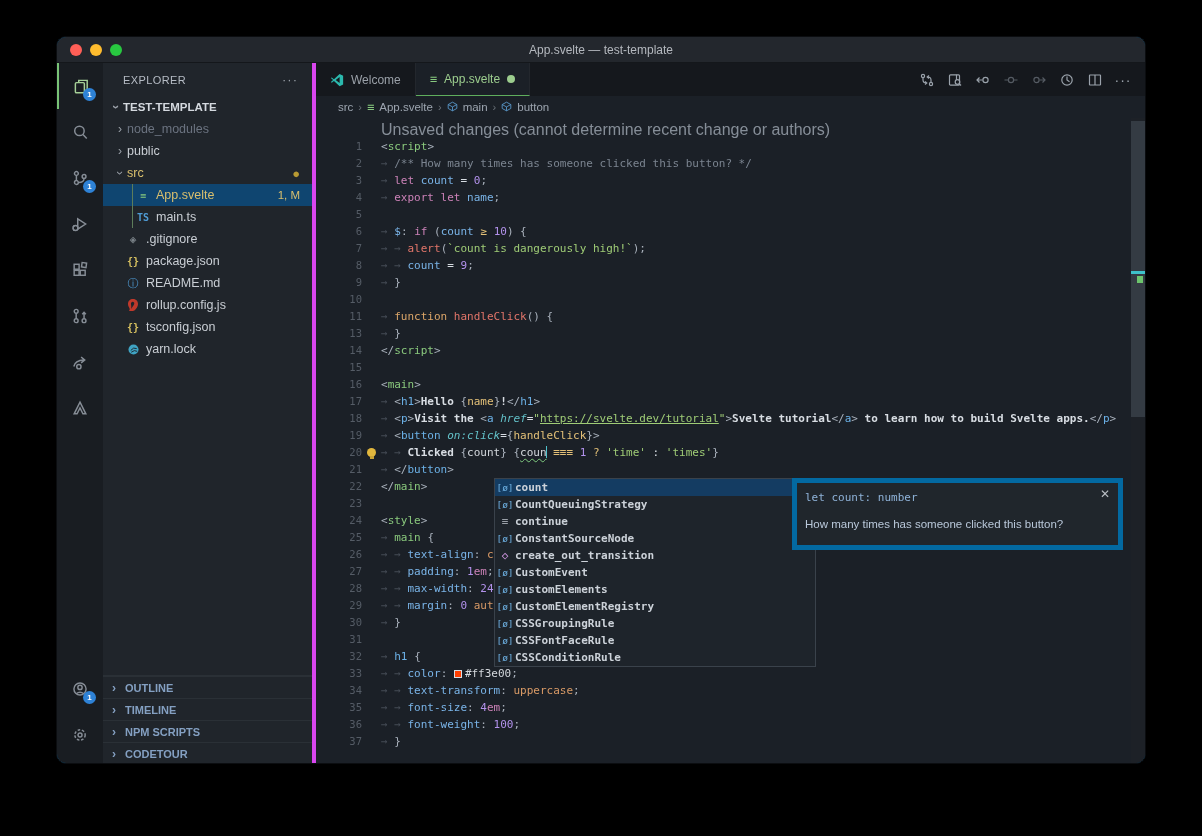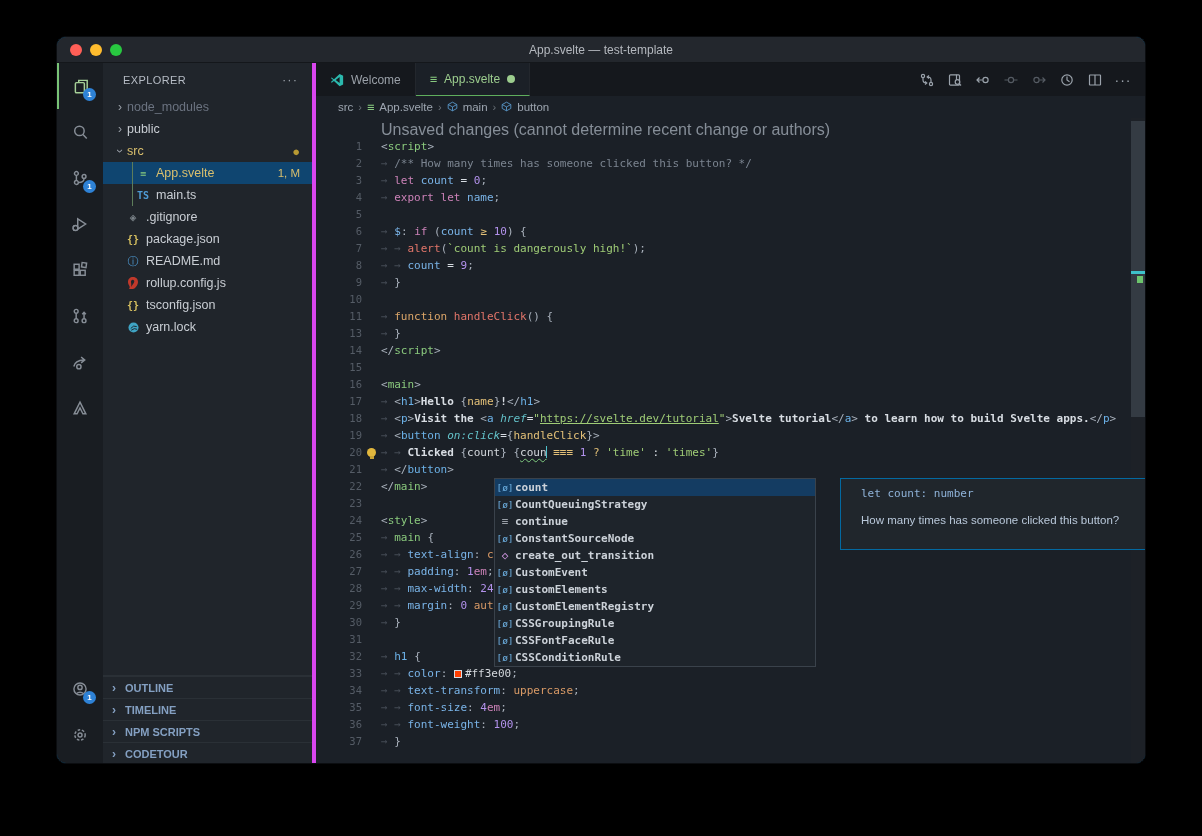--- a/index.html
+++ b/index.html
@@ -92,22 +92,22 @@
   .mark-cursor { position:absolute; right:0; top:153px; width:14px; height:2.5px; background:#3ec1c9; }
   .mark-mod { position:absolute; right:2px; top:158px; width:6px; height:7px; background:#6cc46c; }
   
   .suggest { position:absolute; left:178px; top:415px; width:322px; background:#1e242b;
              border:1px solid #3a424b; z-index:5; font-family:"DejaVu Sans Mono", monospace; }
   .sitem { height:17px; display:flex; align-items:center; font-size:11px; color:#ccd2d9; font-weight:bold; }
   .sitem.sel { background:#143c62; }
   .sicon { width:20px; text-align:center; font-size:9.5px; font-weight:normal; }
   .ic-var{color:#6fb3e6} .ic-kw{color:#9aa0a8;font-size:11px} .ic-ctor{color:#c58fd6;font-size:11px}
   
-  .hover { position:absolute; left:524px; top:415px; width:331px; height:72px; background:#20262c;
-           border:1px solid #0369a1; z-index:6; padding:8px 20px; }
+  .hover { position:absolute; left:476px; top:415px; width:331px; height:72px; background:#20262c;
+           border:5px solid #0369a1; z-index:6; padding:8px 8px; }
   .hover .sig { font-family:"DejaVu Sans Mono", monospace; font-size:11px; color:#8fb3d9; }
   .hover .doc { margin-top:14px; font-size:11.5px; color:#b9c8da; }
   .hover .close { position:absolute; right:8px; top:4px; color:#b9bec4; font-size:12px; cursor:default; }
 </style>
 </head>
 <body>
 
 <div class="window">
   <div class="titlebar">
     <span class="tl r"></span>
@@ -191,20 +191,24 @@
           </svg>
       </div>
     </div>
 
     <div class="sidebar">
       <div class="sb-head">
         <span class="lbl">EXPLORER</span>
         <span class="more">···</span>
       </div>
       <div class="tree">
+        <div class="trow root">
+          <span class="chev exp">›</span>
+          <span class="name">TEST-TEMPLATE</span>
+        </div>
         <div id="tree-items">
             <div class="trow dim">
               <span style="width:10px"></span>
               <span class="chev">›</span>
               <span class="name">node_modules</span>
             </div>
             <div class="trow">
               <span style="width:10px"></span>
               <span class="chev">›</span>
               <span class="name">public</span>

